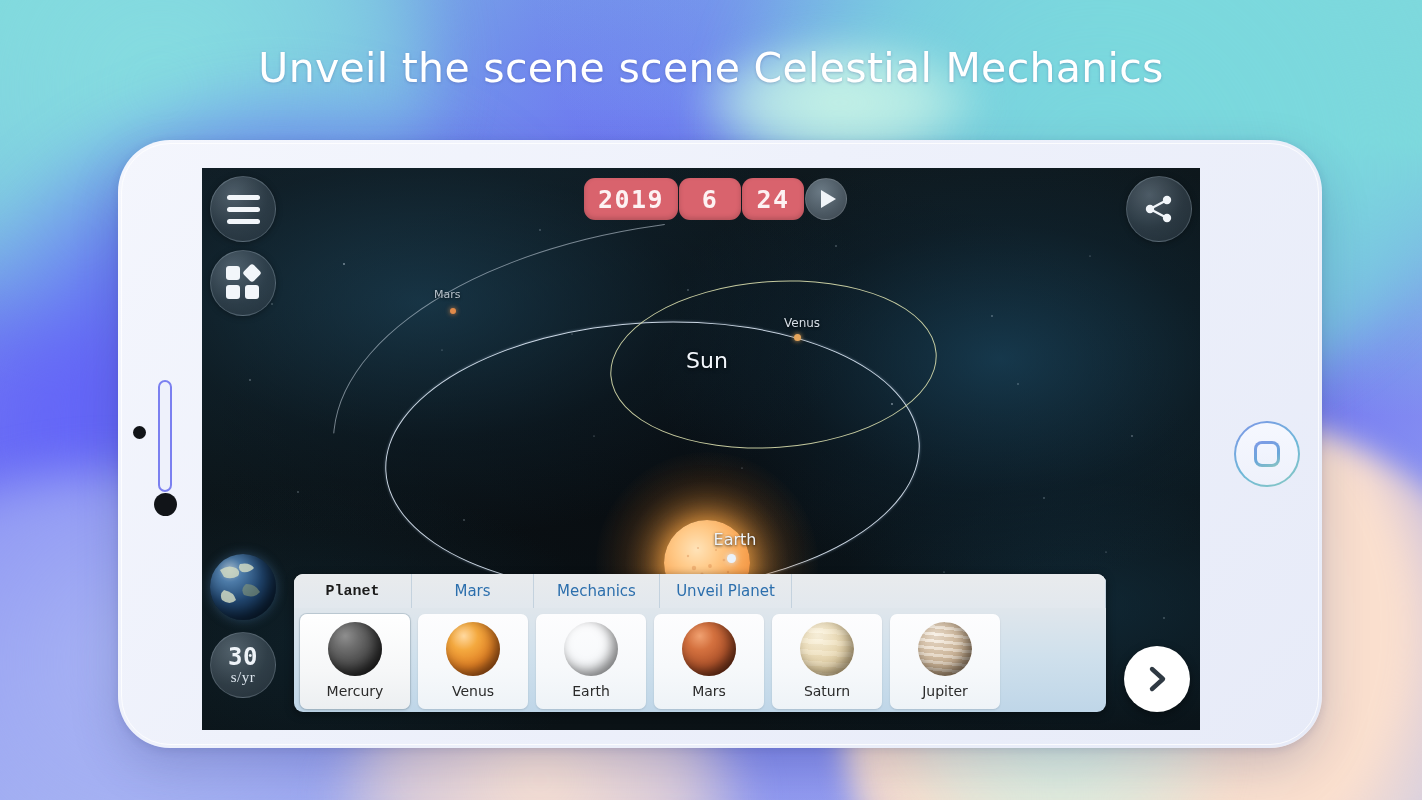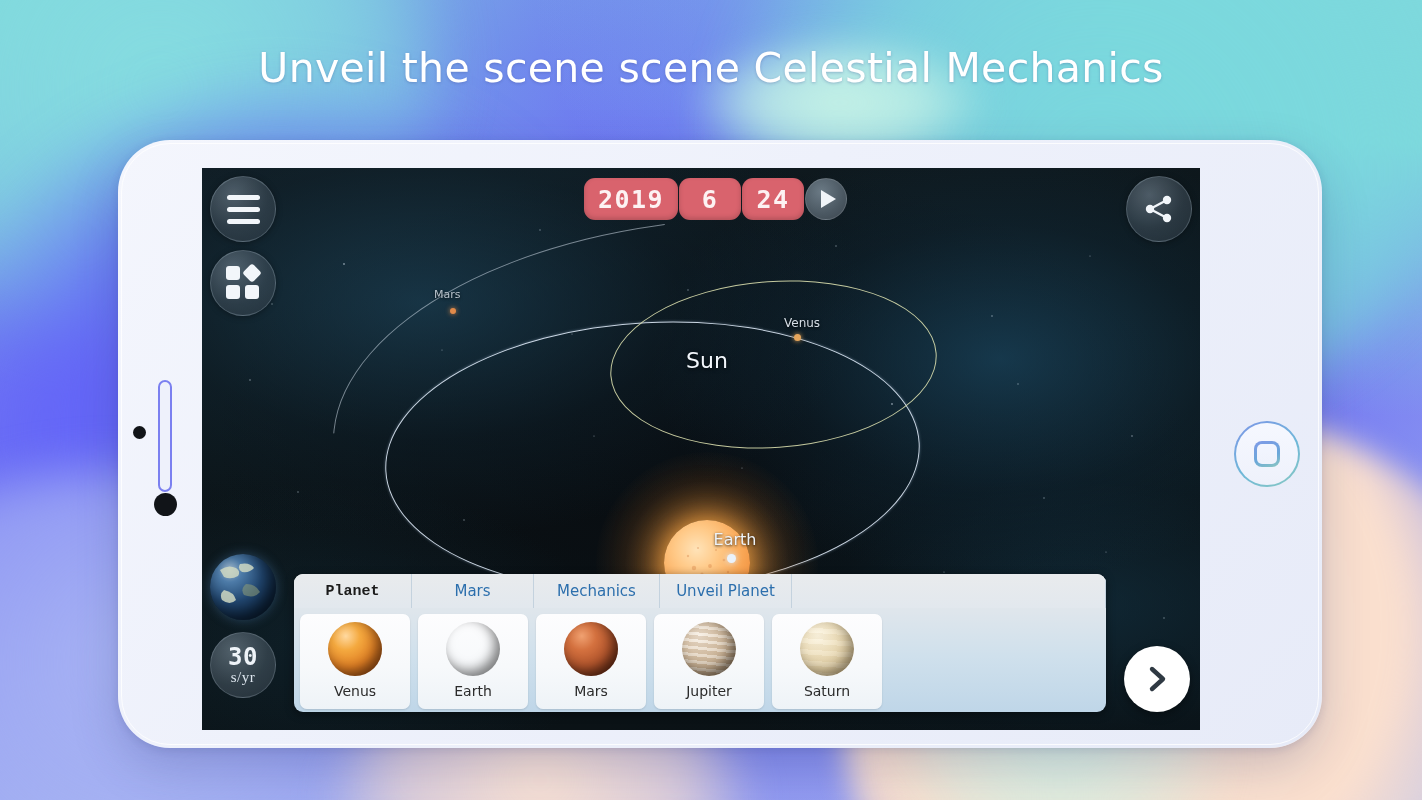--- a/index.html
+++ b/index.html
@@ -524,37 +524,41 @@
     <div id="selector-panel">
       <div id="tabs">
         <div class="tab active" id="tab-planet">Planet</div>
         <div class="tab" id="tab-star">Mars</div>
         <div class="tab" id="tab-satellite">Mechanics</div>
         <div class="tab" id="tab-random">Unveil Planet</div>
         <div class="tab" id="tab-filler"></div>
       </div>
 
       <div id="cards">
+        <div class="card selected">
+          <div class="card-sphere sp-mercury"></div>
+          <div class="card-label">Mercury</div>
+        </div>
         <div class="card">
           <div class="card-sphere sp-venus"></div>
           <div class="card-label">Venus</div>
         </div>
         <div class="card">
           <div class="card-sphere sp-earth"></div>
           <div class="card-label">Earth</div>
         </div>
         <div class="card">
           <div class="card-sphere sp-mars"></div>
           <div class="card-label">Mars</div>
         </div>
         <div class="card">
+          <div class="card-sphere sp-saturn"></div>
+          <div class="card-label">Saturn</div>
+        </div>
+        <div class="card">
           <div class="card-sphere sp-jupiter"></div>
           <div class="card-label">Jupiter</div>
         </div>
-        <div class="card">
-          <div class="card-sphere sp-saturn"></div>
-          <div class="card-label">Saturn</div>
-        </div>
       </div>
     </div>
 
   </div>
 </div>
 
 </body></html>

